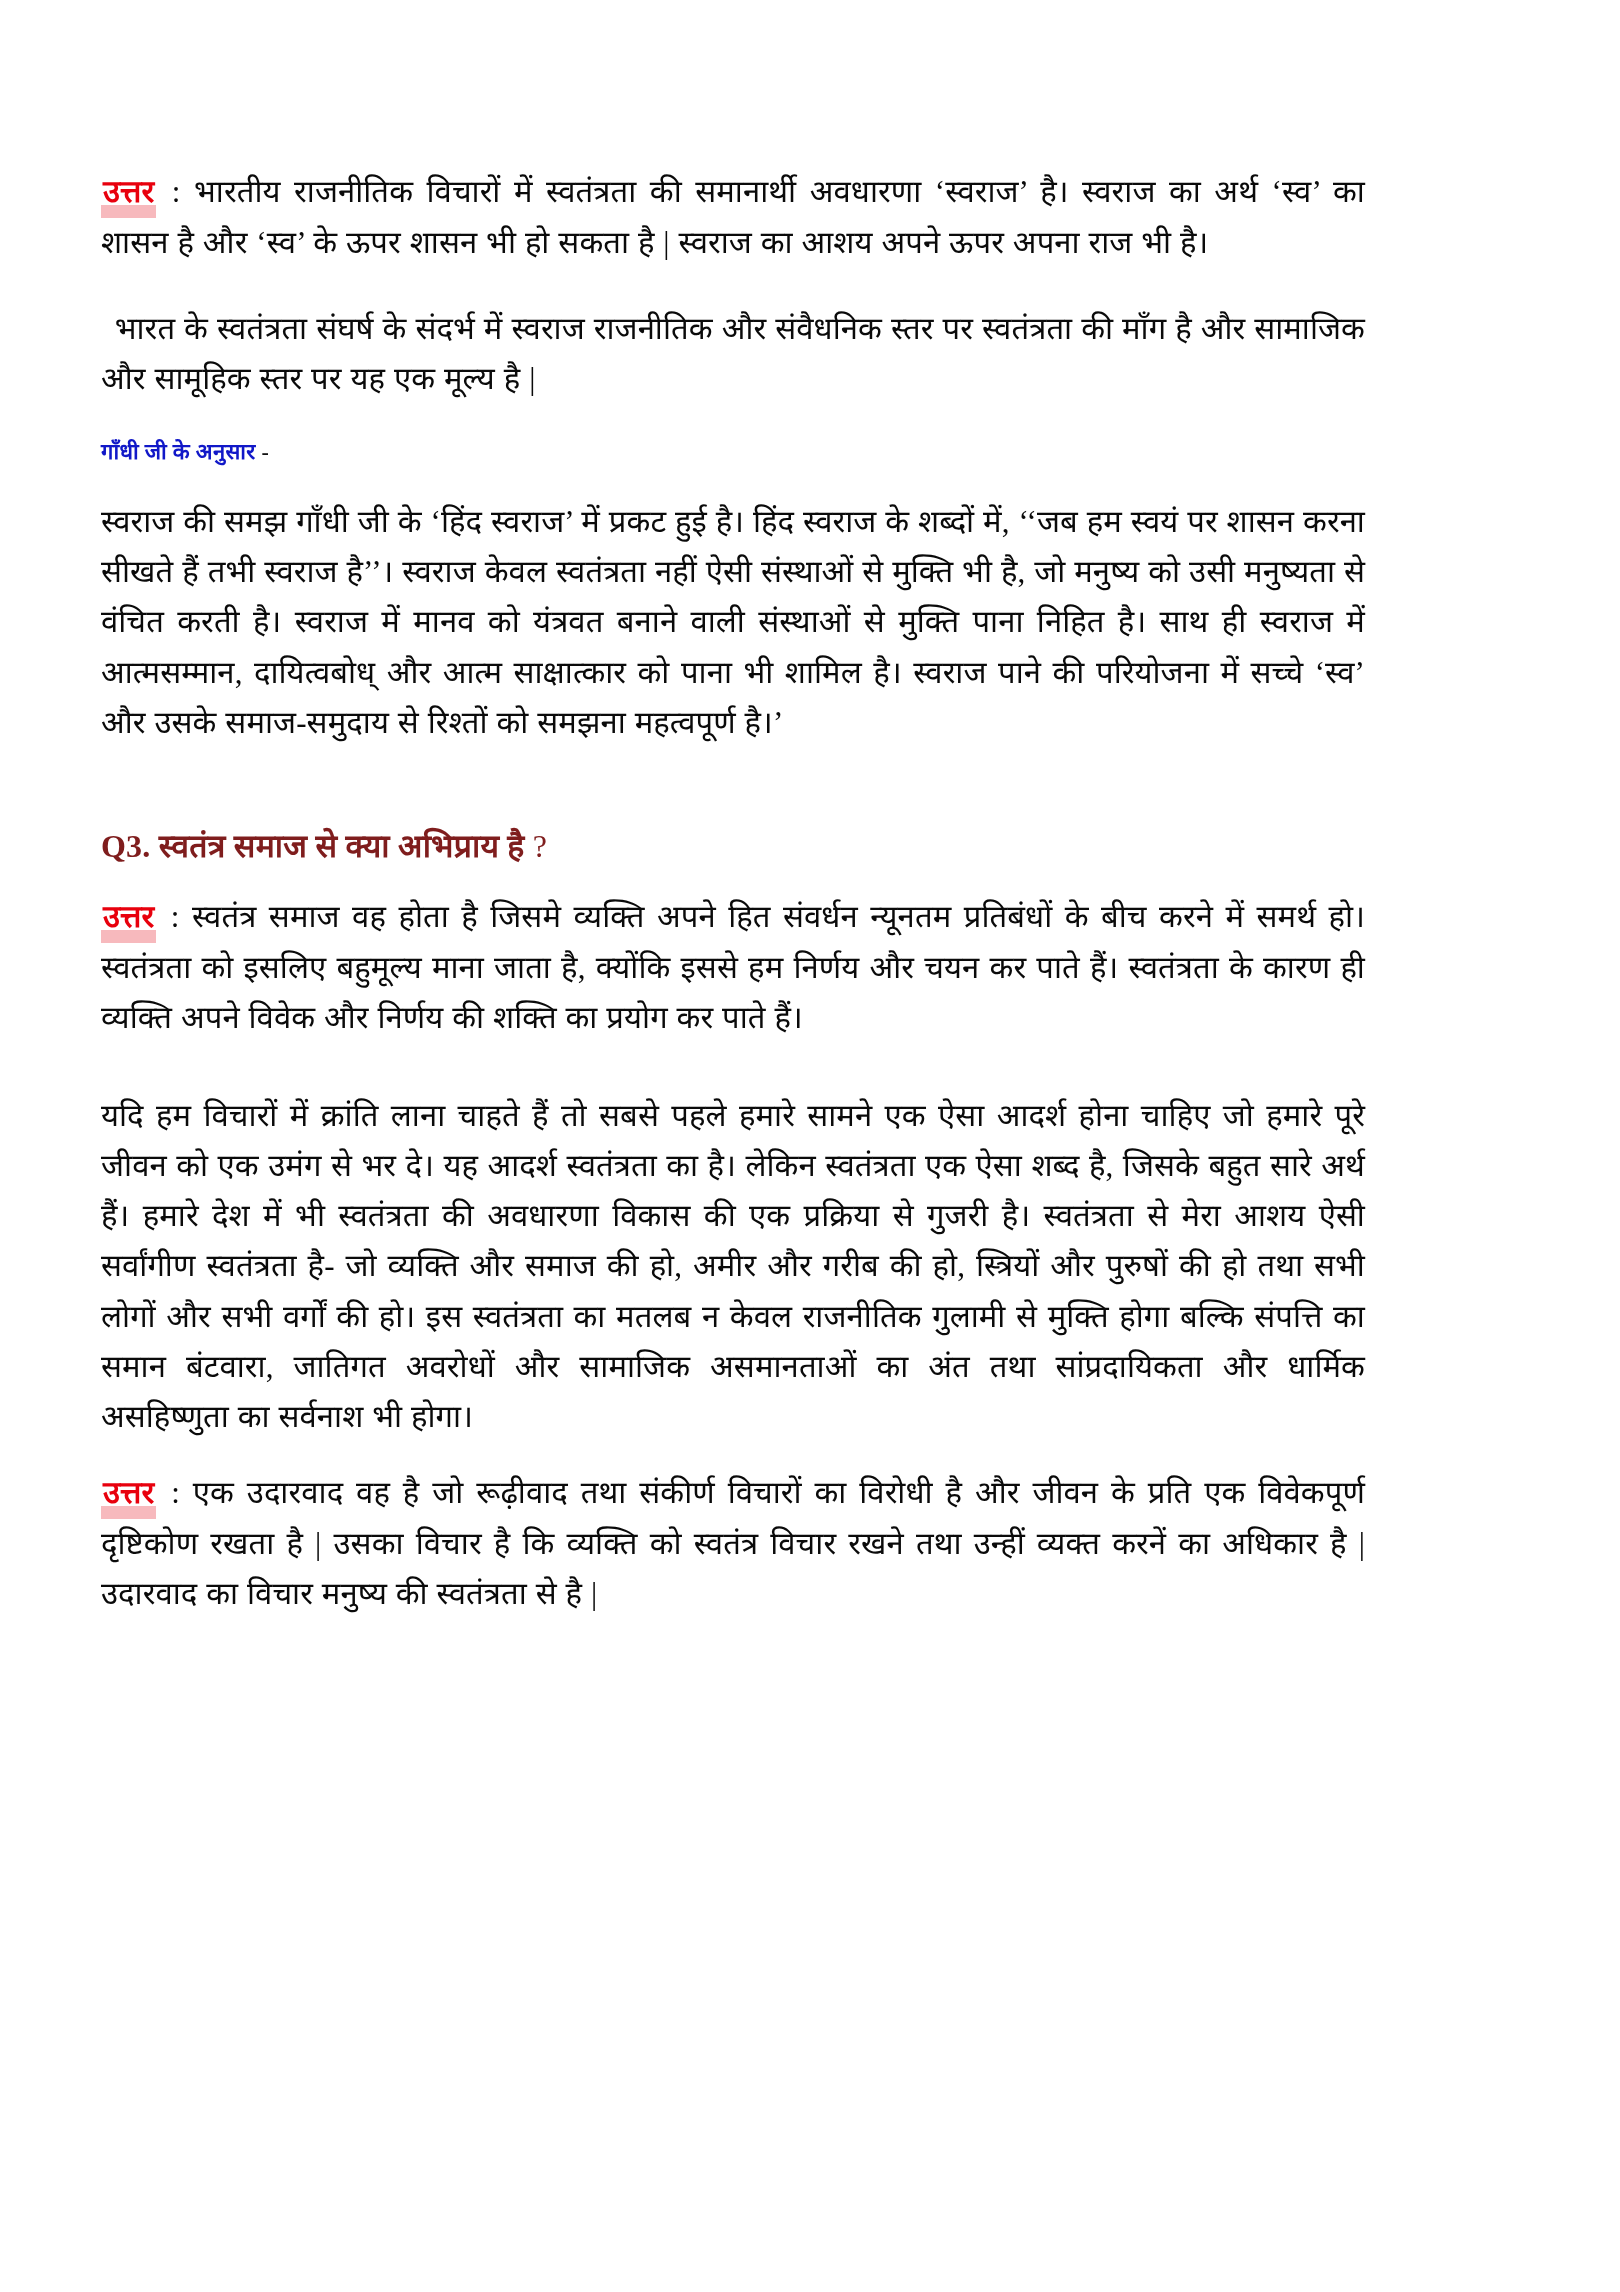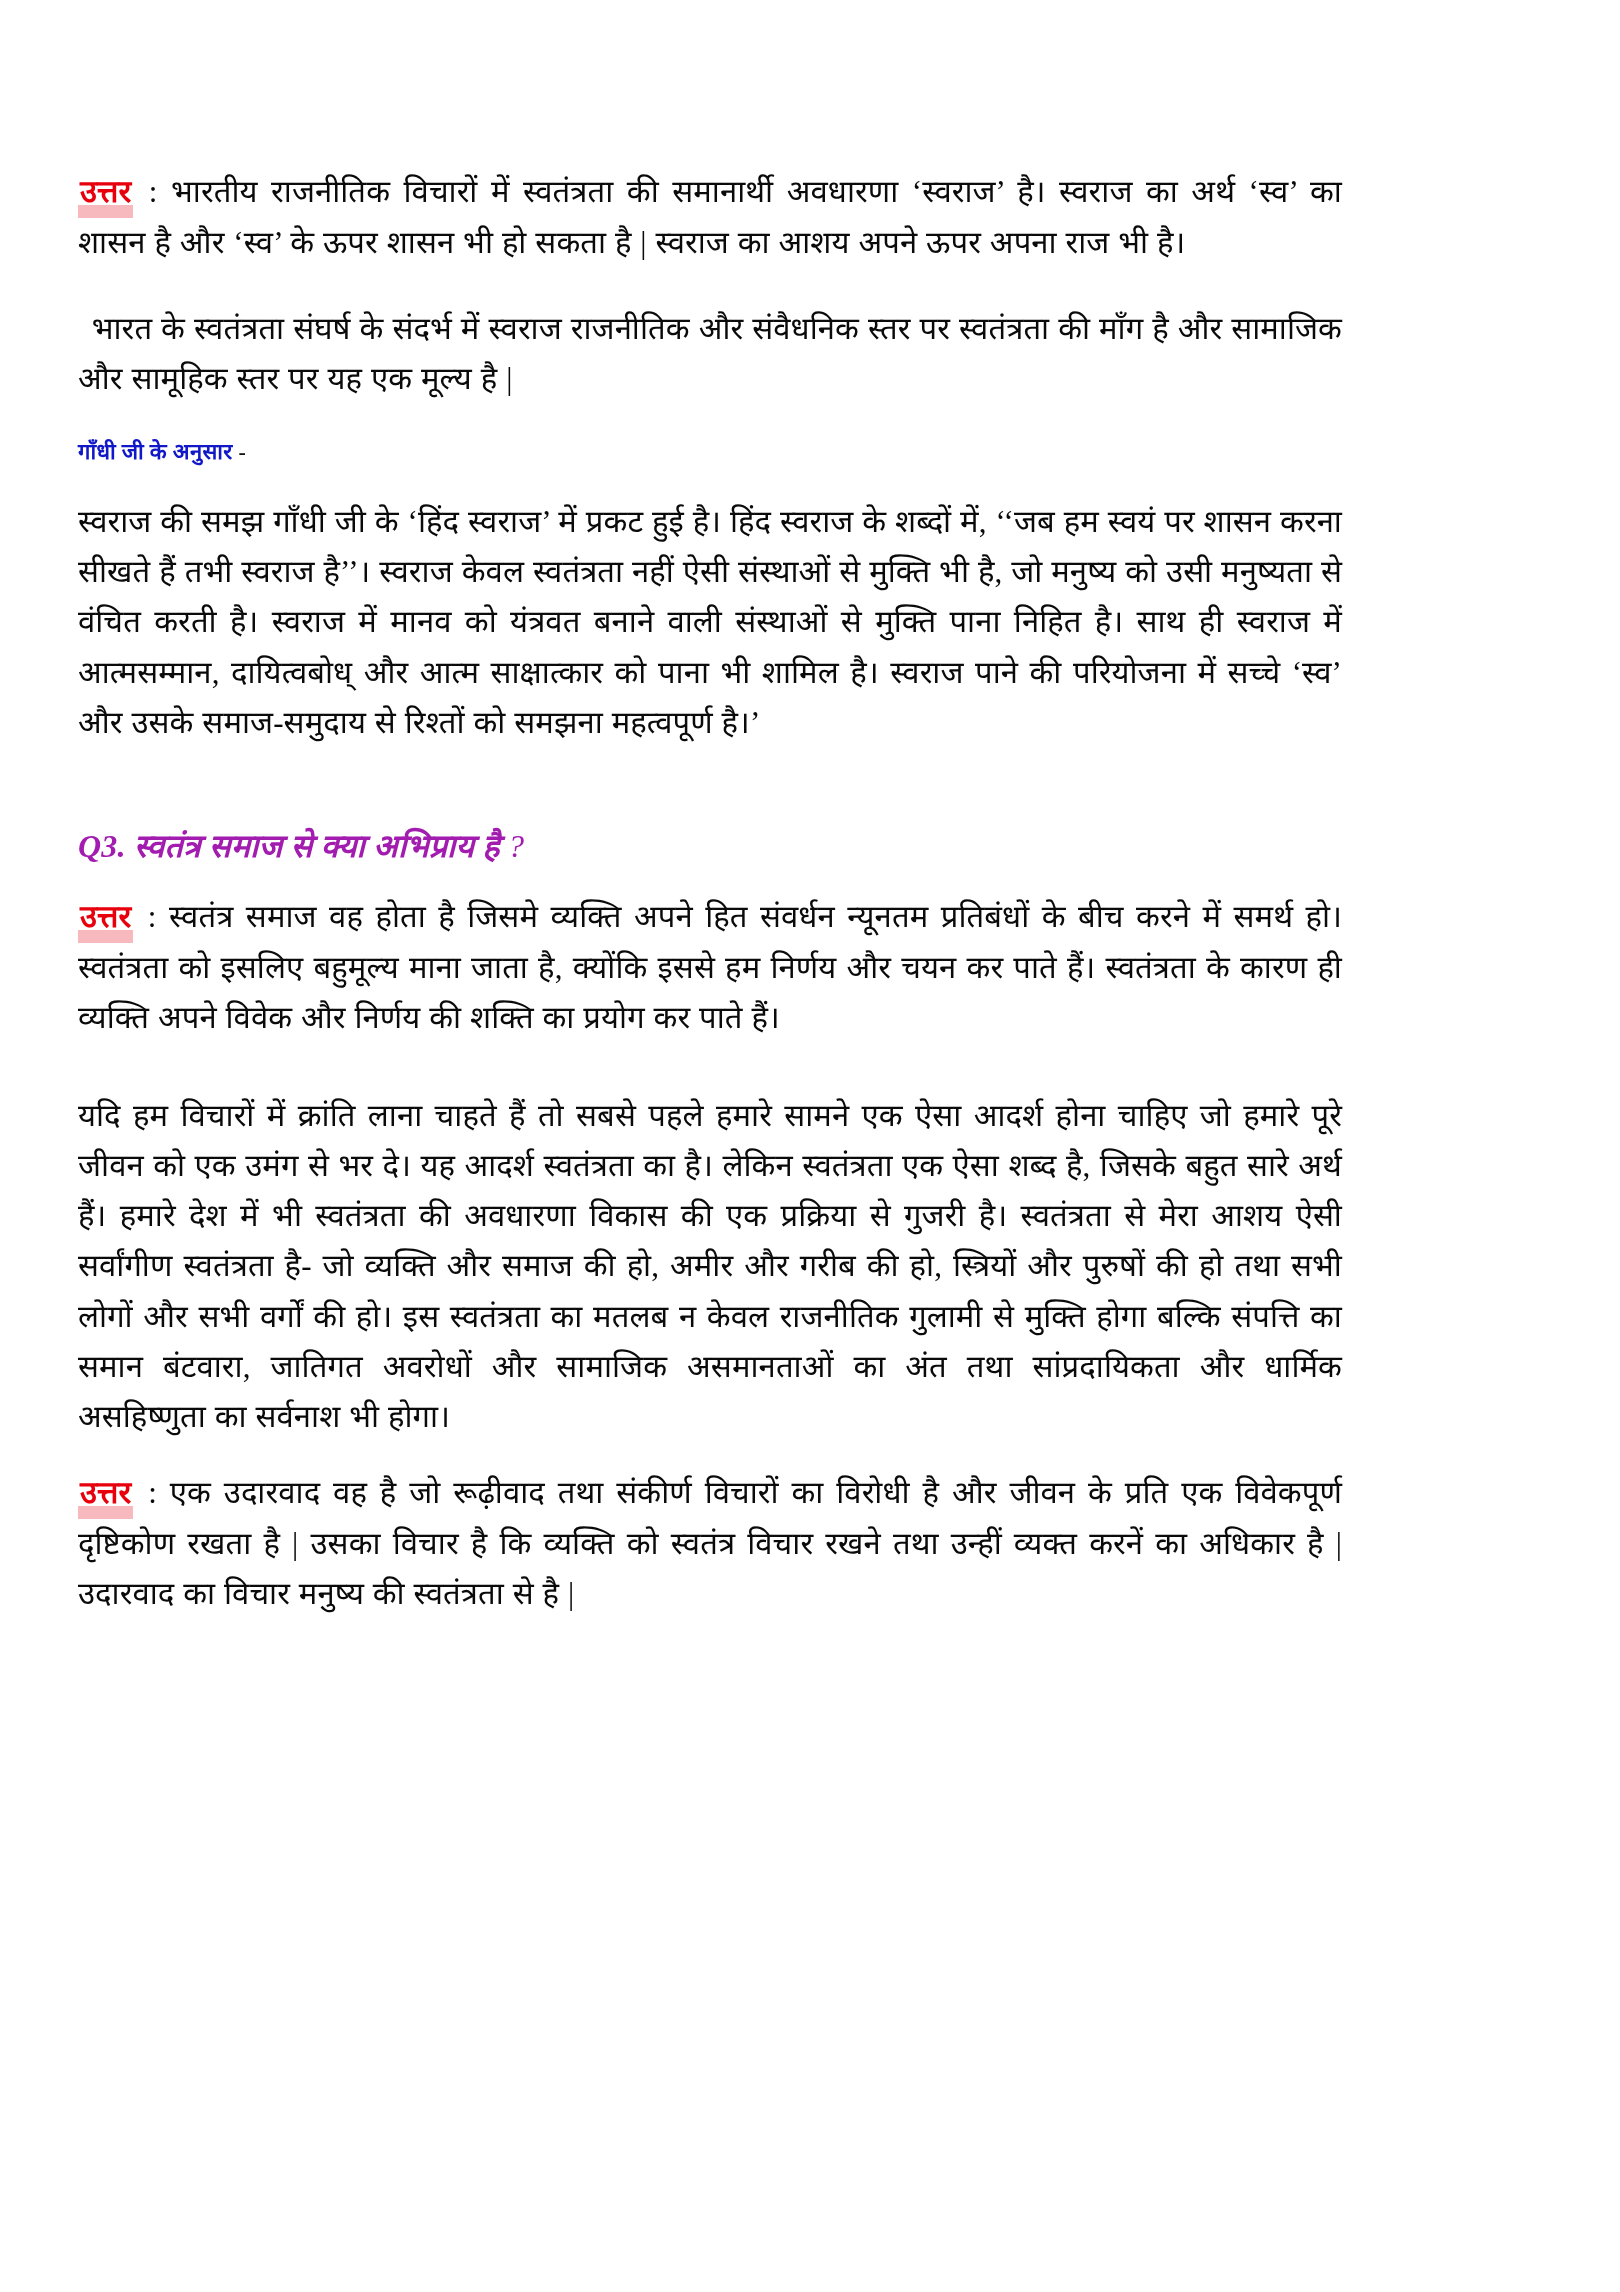--- a/index.html
+++ b/index.html
@@ -9,21 +9,21 @@
   }
   body {
     font-family: "Liberation Serif", "DejaVu Serif", serif;
   }
   .page {
     position: relative;
     width: 1620px;
     height: 2193px;
     background: #ffffff;
     box-sizing: border-box;
-    padding: 167px 172px 59px 78px;
+    padding: 167px 172px 59px 101px;
     overflow: hidden;
   }
   .doc-body {
     width: 1264px;
   }
 
   
   .para {
     font-size: 31px;
     line-height: 1.62;
@@ -64,25 +64,24 @@
   }
   .blue-heading .dash {
     font-weight: bold;
     color: #111111;
   }
 
   
   .q-heading {
     font-size: 32px;
     font-weight: bold;
-    color: #a21caf;
+    color: #7f1d1d;
     margin: 39px 0 21.6px 0;
     line-height: 1.5;
     letter-spacing: 0.2px;
-    font-style: italic;
   }
   .q-heading .q-num { font-weight: bold; }
   .q-heading .q-tail { font-weight: normal; }
 
   .spacer-sm { height: 9.8px; }
   .spacer-md { height: 21.6px; }
 </style>
 </head>
 <body>
 

